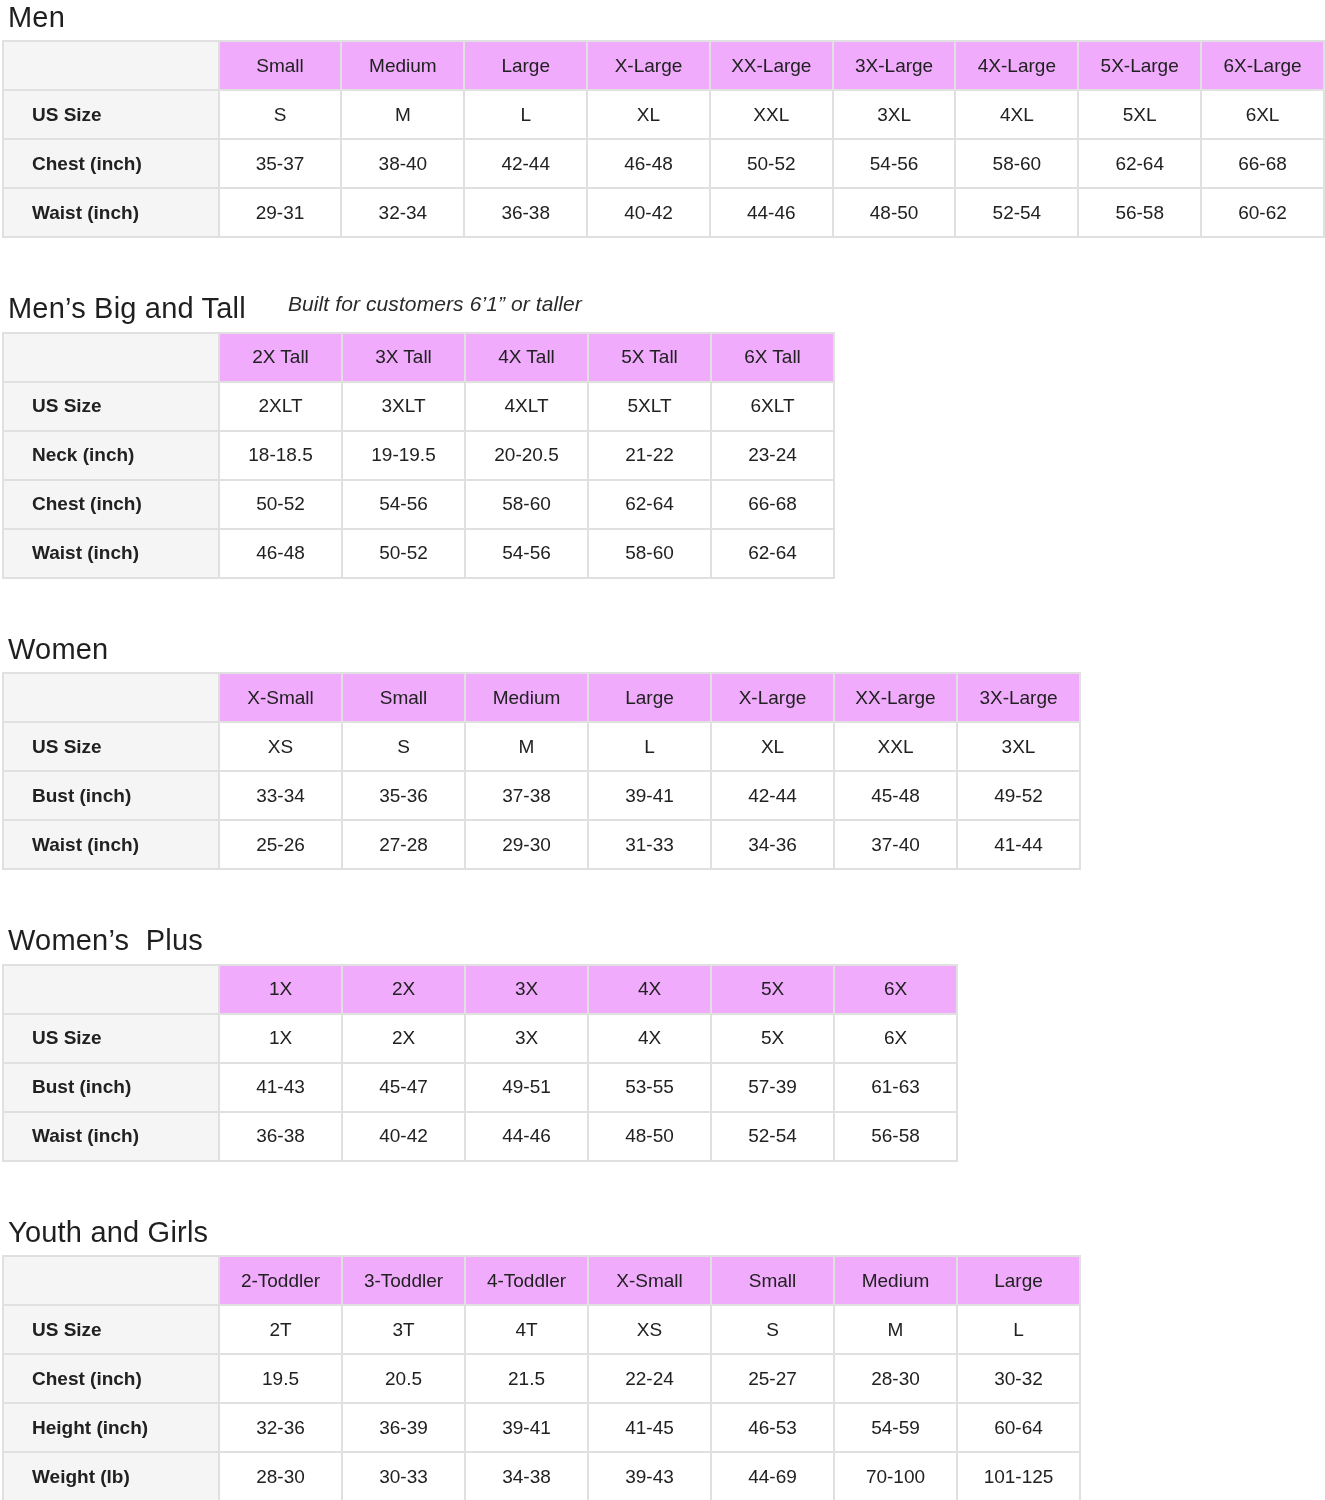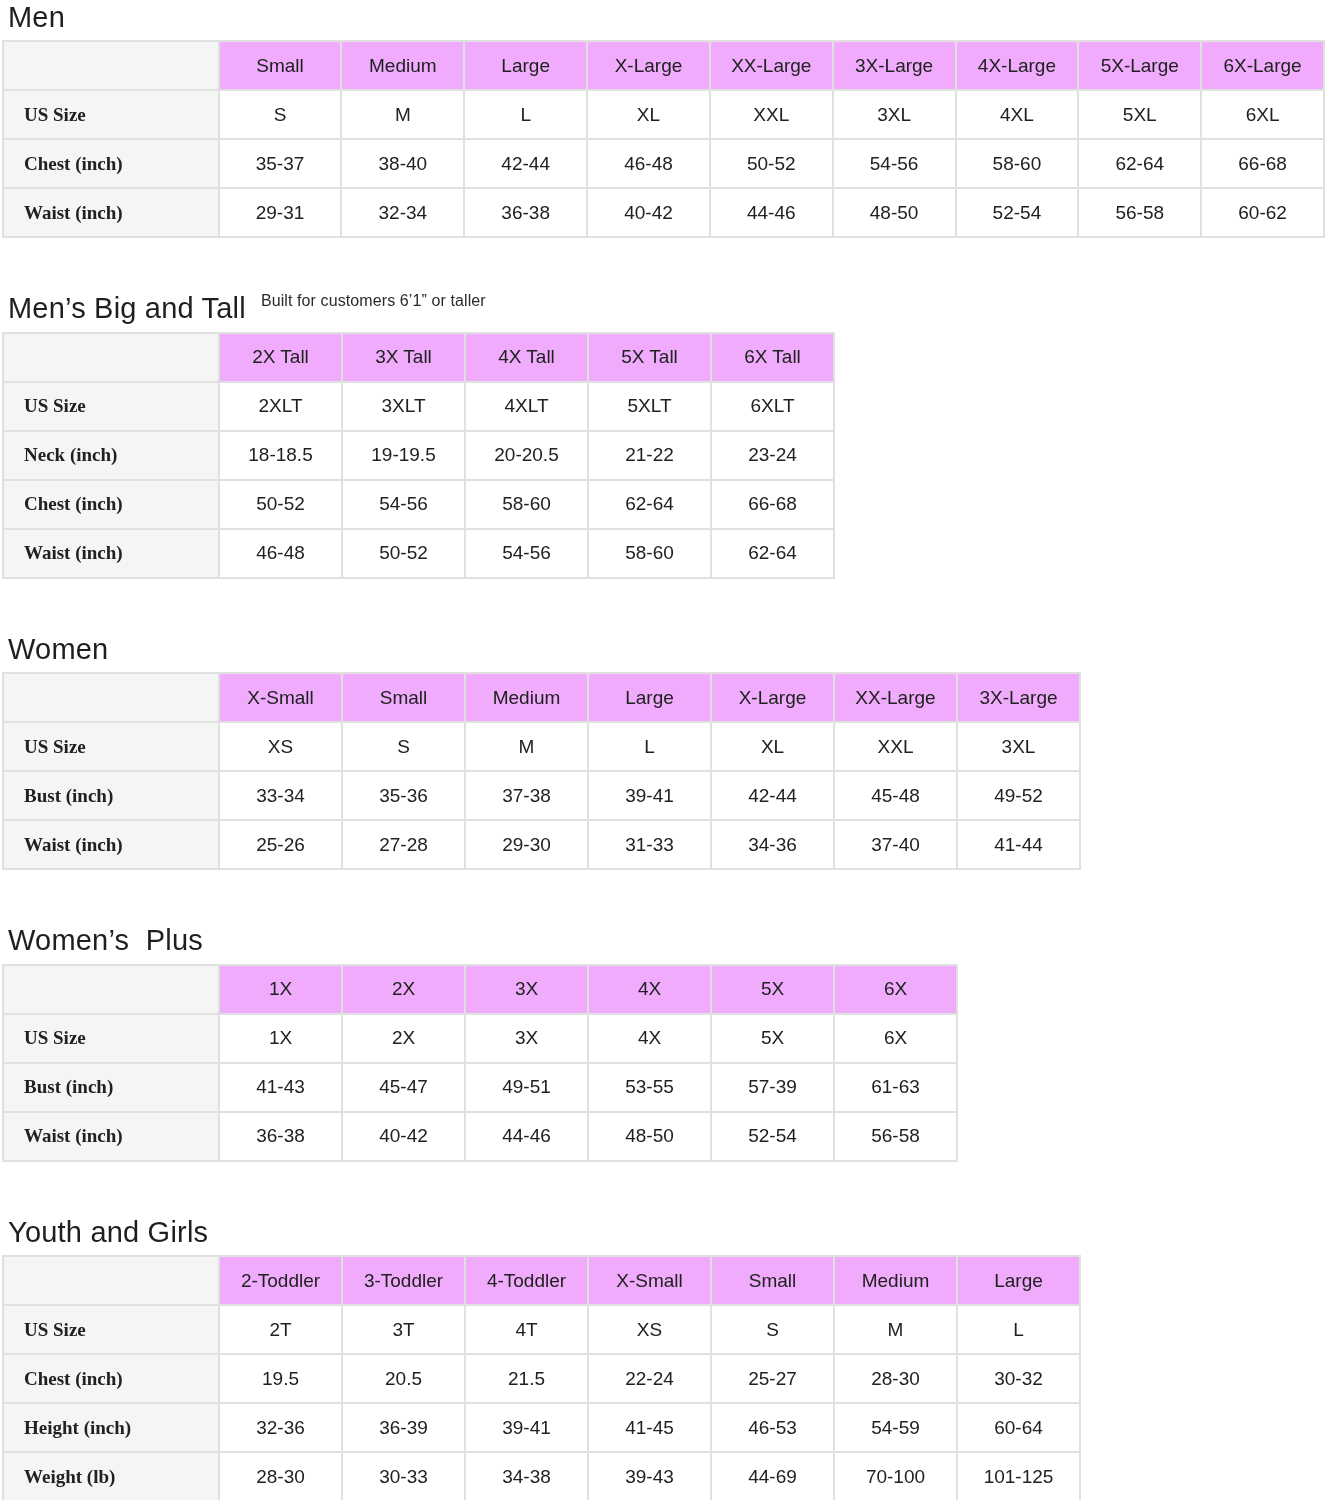--- a/index.html
+++ b/index.html
@@ -26,23 +26,24 @@
     font-size: 29px;
     line-height: 1.05;
     margin: 0 0 8px 6px;
     color: #1f1f1f;
     letter-spacing: 0.2px;
   }
   h2.section-title .title-text {
     white-space: pre-wrap;
   }
   h2.section-title .subtitle-text {
-    font-size: 16px;
+    font-style: italic;
+    font-size: 21px;
     color: #2a2a2a;
-    margin-left: 15px;
+    margin-left: 42px;
     letter-spacing: 0.1px;
   }
   table.size-table {
     border-collapse: collapse;
     table-layout: fixed;
   }
   table.size-table th,
   table.size-table td {
     border: 2px solid #e0e0e0;
     height: 47px;
@@ -55,23 +56,22 @@
     overflow: hidden;
   }
   table.size-table col.label-col { width: 216px; }
   table.size-table col.data-col  { width: 123px; }
   table.size-table thead th {
     background: #f0abfc;
   }
   table.size-table th.lbl {
     background: #f5f5f5;
     text-align: left;
-    padding-left: 20px;
+    padding-left: 28px;
     font-weight: 700;
-    font-family: Liberation Serif, serif;
   }
   table.size-table td {
     background: #ffffff;
   }
 </style>
 </head>
 <body>
 
 <section class="size-section">
   <h2 class="section-title">

